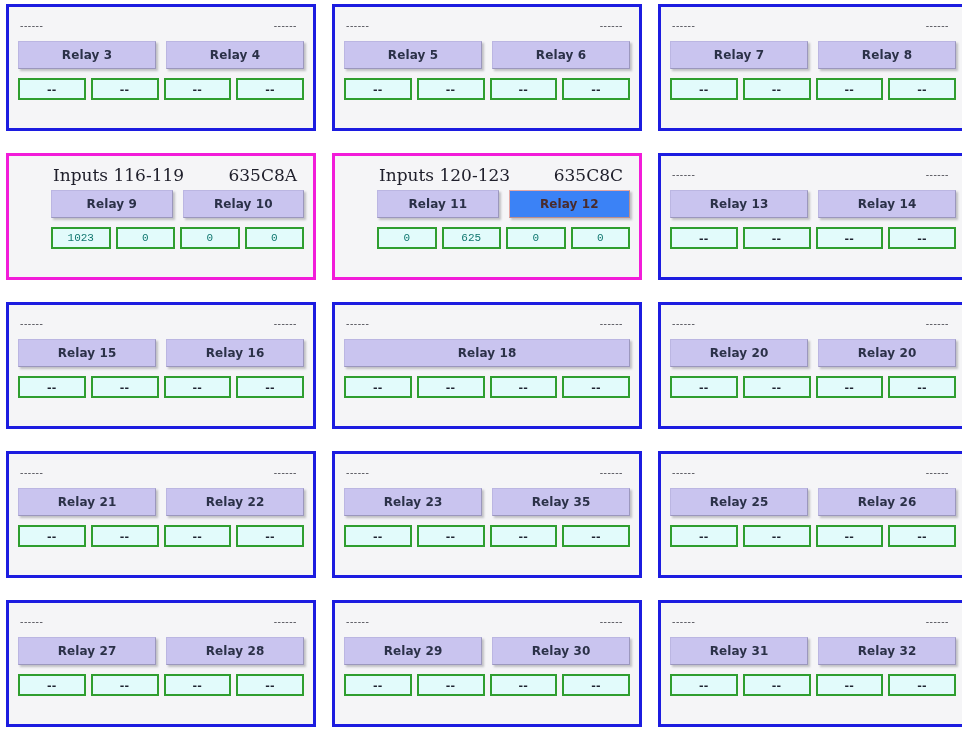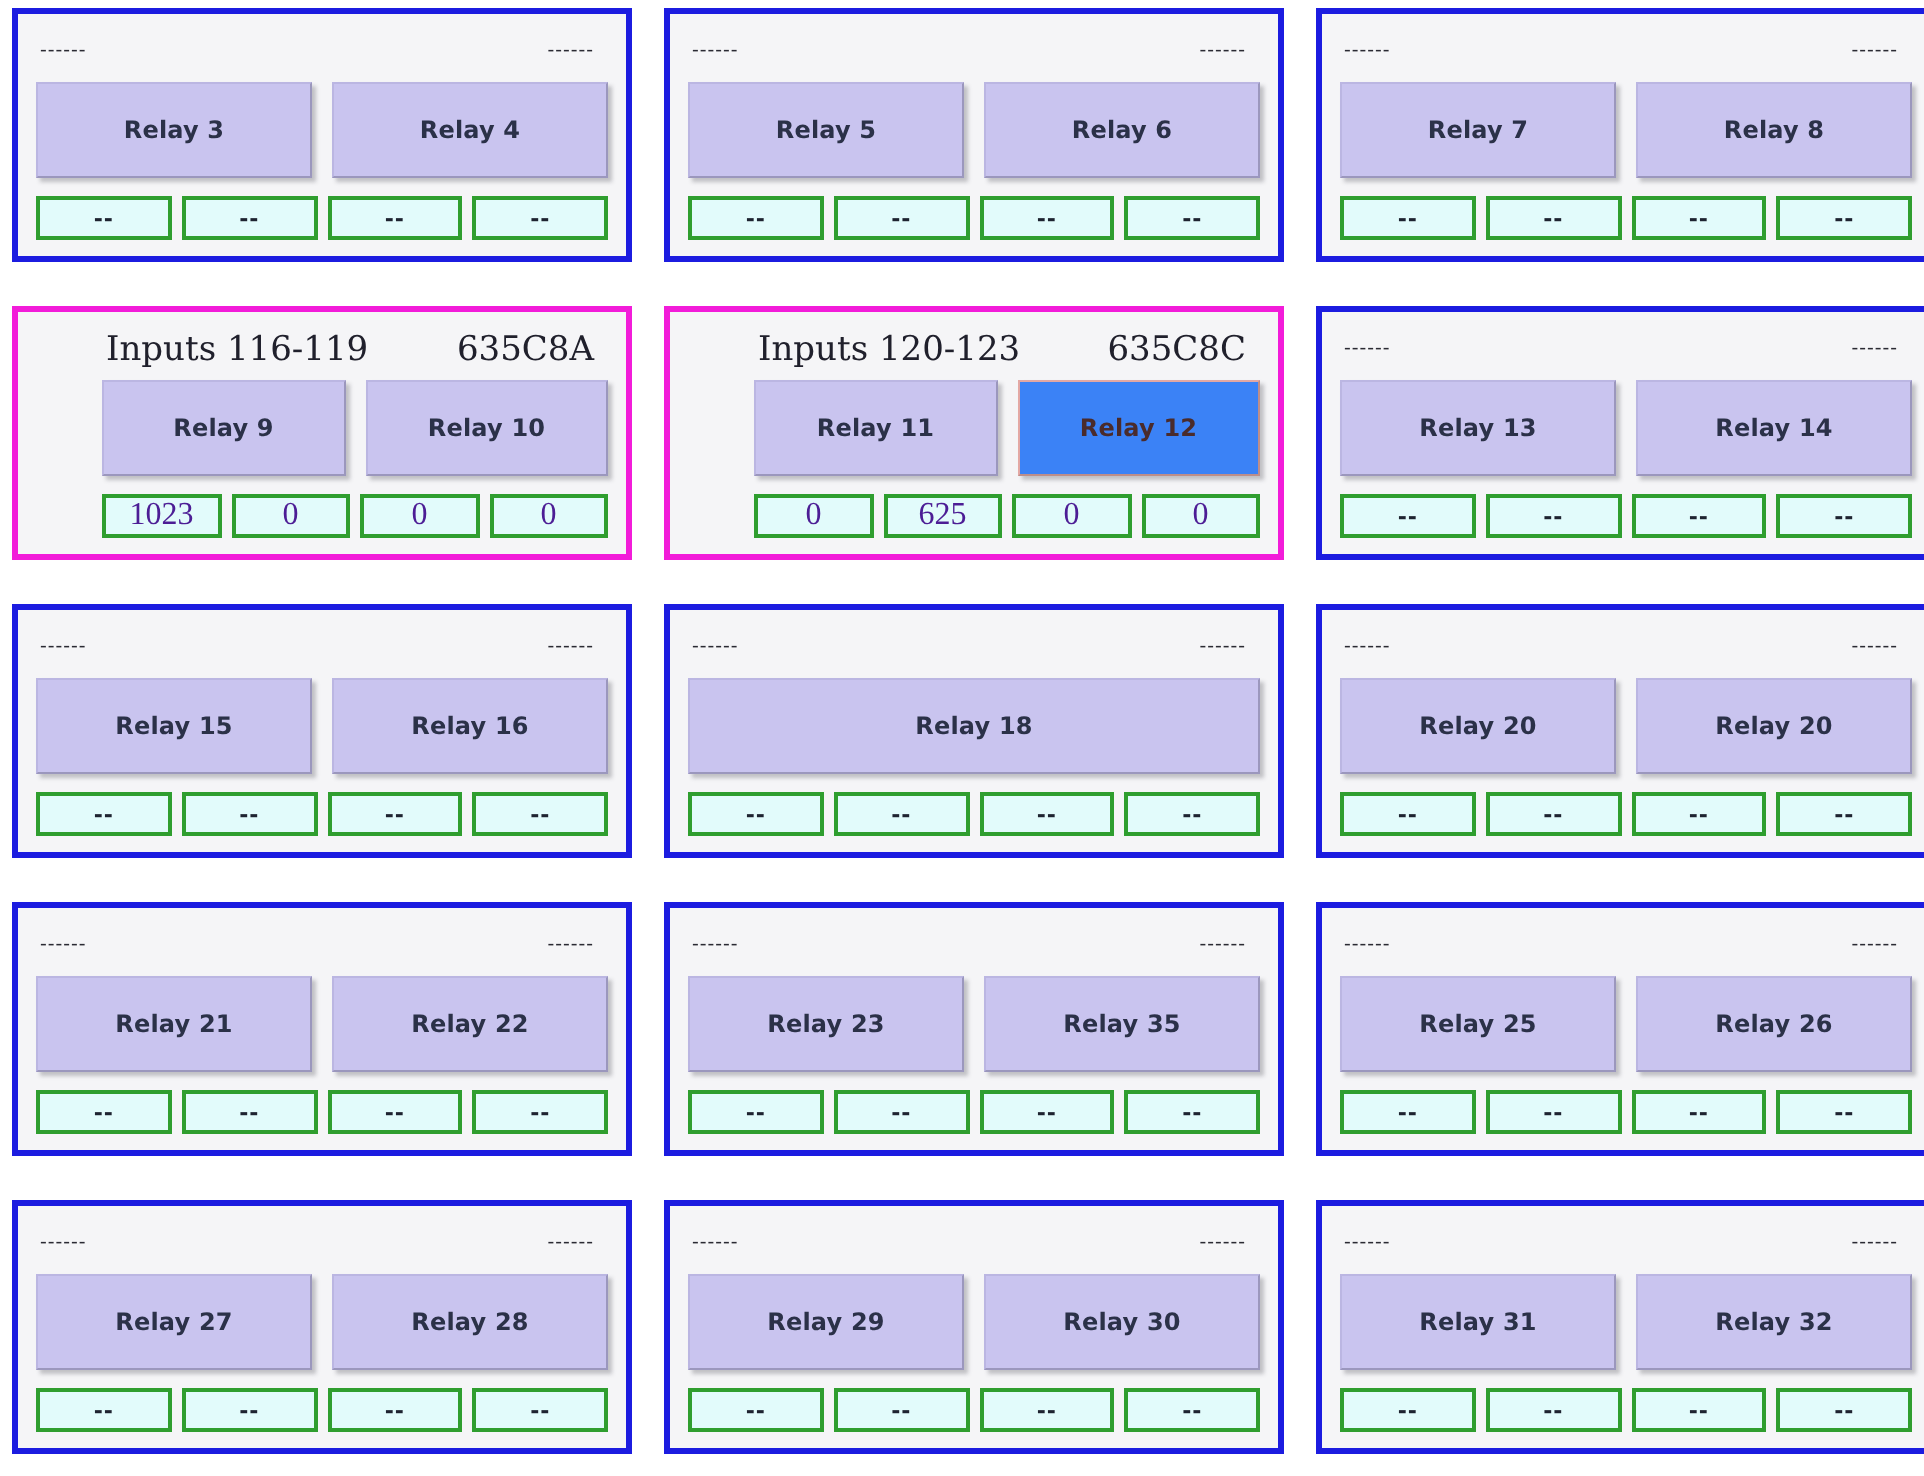--- a/index.html
+++ b/index.html
@@ -65,21 +65,21 @@
   }
 
   
   .relay-row {
     display: flex;
     gap: 10px;
     margin-top: 3px;
   }
   .relay-btn {
     flex: 1 1 0;
-    height: 48px;
+    height: 28px;
     display: flex;
     align-items: center;
     justify-content: center;
     background: #c9c4ef;
     border: 1px solid #bbb6e2;
     border-right-color: #9b97bd;
     border-bottom-color: #9b97bd;
     box-shadow: 2px 2px 2px rgba(80,80,90,0.32);
     color: #2b3148;
     font-family: "DejaVu Sans", sans-serif;
@@ -112,25 +112,25 @@
     background: #e2fbfb;
     border: 2px solid #2f9e2f;
     box-sizing: border-box;
     color: #1e2330;
     font-size: 11px;
     font-weight: 700;
     letter-spacing: 0.4px;
     user-select: none;
   }
   .card.active .value-box {
-    font-family: Liberation Serif, serif;
-    font-size: 16px;
+    font-family: Liberation Mono, monospace;
+    font-size: 11px;
     font-weight: 400;
     letter-spacing: 0px;
-    color: #4c1d95;
+    color: #0f766e;
   }
 </style>
 </head>
 <body>
 
 <div id="grid">
     <div class="card">
       <div class="card-header">
         <span class="hdr-text hdr-title">------</span>
         <span class="hdr-text hdr-id">------</span>

